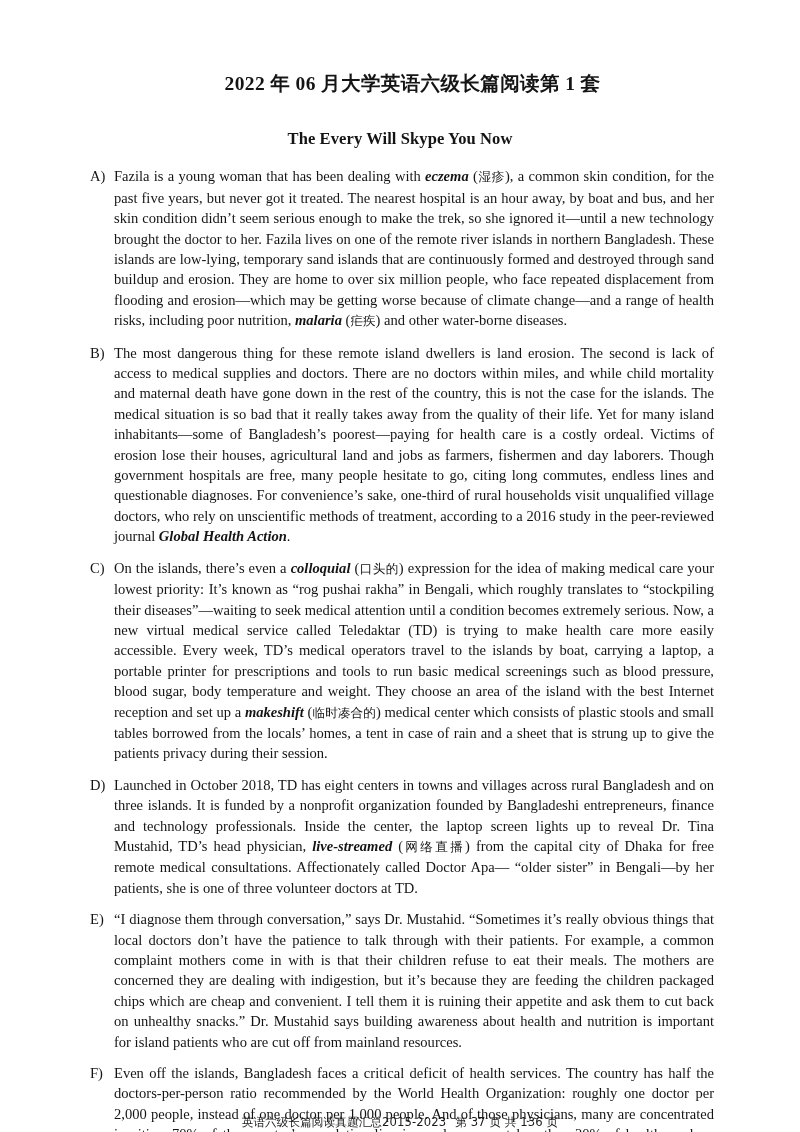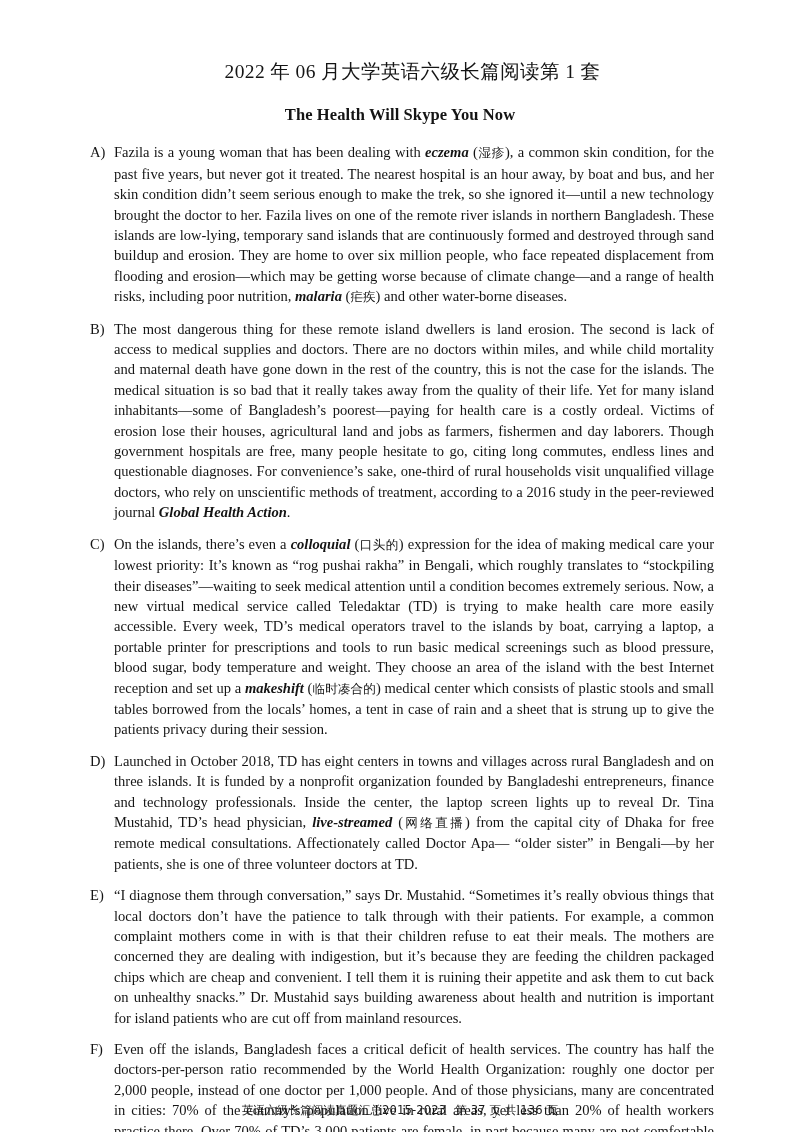--- a/index.html
+++ b/index.html
@@ -21,23 +21,23 @@
     width: 800px;
     height: 1132px;
     box-sizing: border-box;
     padding: 0;
   }
 
   
   .doc-title {
     text-align: center;
     font-size: 19.5px;
-    font-weight: 400;
+    font-weight: 700;
     letter-spacing: 0.4px;
-    margin: 4px;
+    margin: 16px;
     padding-top: 56px;
     line-height: 1.25;
     font-family: "Liberation Serif", "DejaVu Serif", serif;
     padding-left: 25px;
   }
   .doc-subtitle {
     text-align: center;
     font-size: 16.5px;
     font-weight: 700;
     margin: 0;
@@ -96,21 +96,21 @@
   .footer .seg { display: inline; }
   .footer .gap { display: inline-block; width: 9px; }
 </style>
 </head>
 <body>
 
 <div class="page">
 
   <h1 class="doc-title">2022 年 06 月大学英语六级长篇阅读第 1 套</h1>
 
-  <h2 class="doc-subtitle">The Health Will Skype You Now</h2>
+  <h2 class="doc-subtitle">The Every Will Skype You Now</h2>
 
   <div class="body-wrap">
     <div id="paragraph-host">
         <p class="para">
           <span class="para-marker">A)</span>
           <span class="para-text"><span>Fazila is a young woman that has been dealing with </span><i>eczema</i><span> (</span><span class="cn">湿疹</span><span>), a common skin condition, for the past five years, but never got it treated. The nearest hospital is an hour away, by boat and bus, and her skin condition didn’t seem serious enough to make the trek, so she ignored it—until a new technology brought the doctor to her. Fazila lives on one of the remote river islands in northern Bangladesh. These islands are low-lying, temporary sand islands that are continuously formed and destroyed through sand buildup and erosion. They are home to over six million people, who face repeated displacement from flooding and erosion—which may be getting worse because of climate change—and a range of health risks, including poor nutrition, </span><i>malaria</i><span> (</span><span class="cn">疟疾</span><span>) and other water-borne diseases.</span></span>
         </p>
         <p class="para">
           <span class="para-marker">B)</span>
           <span class="para-text"><span>The most dangerous thing for these remote island dwellers is land erosion. The second is lack of access to medical supplies and doctors. There are no doctors within miles, and while child mortality and maternal death have gone down in the rest of the country, this is not the case for the islands. The medical situation is so bad that it really takes away from the quality of their life. Yet for many island inhabitants—some of Bangladesh’s poorest—paying for health care is a costly ordeal. Victims of erosion lose their houses, agricultural land and jobs as farmers, fishermen and day laborers. Though government hospitals are free, many people hesitate to go, citing long commutes, endless lines and questionable diagnoses. For convenience’s sake, one-third of rural households visit unqualified village doctors, who rely on unscientific methods of treatment, according to a 2016 study in the peer-reviewed journal </span><i>Global Health Action</i><span>.</span></span>

